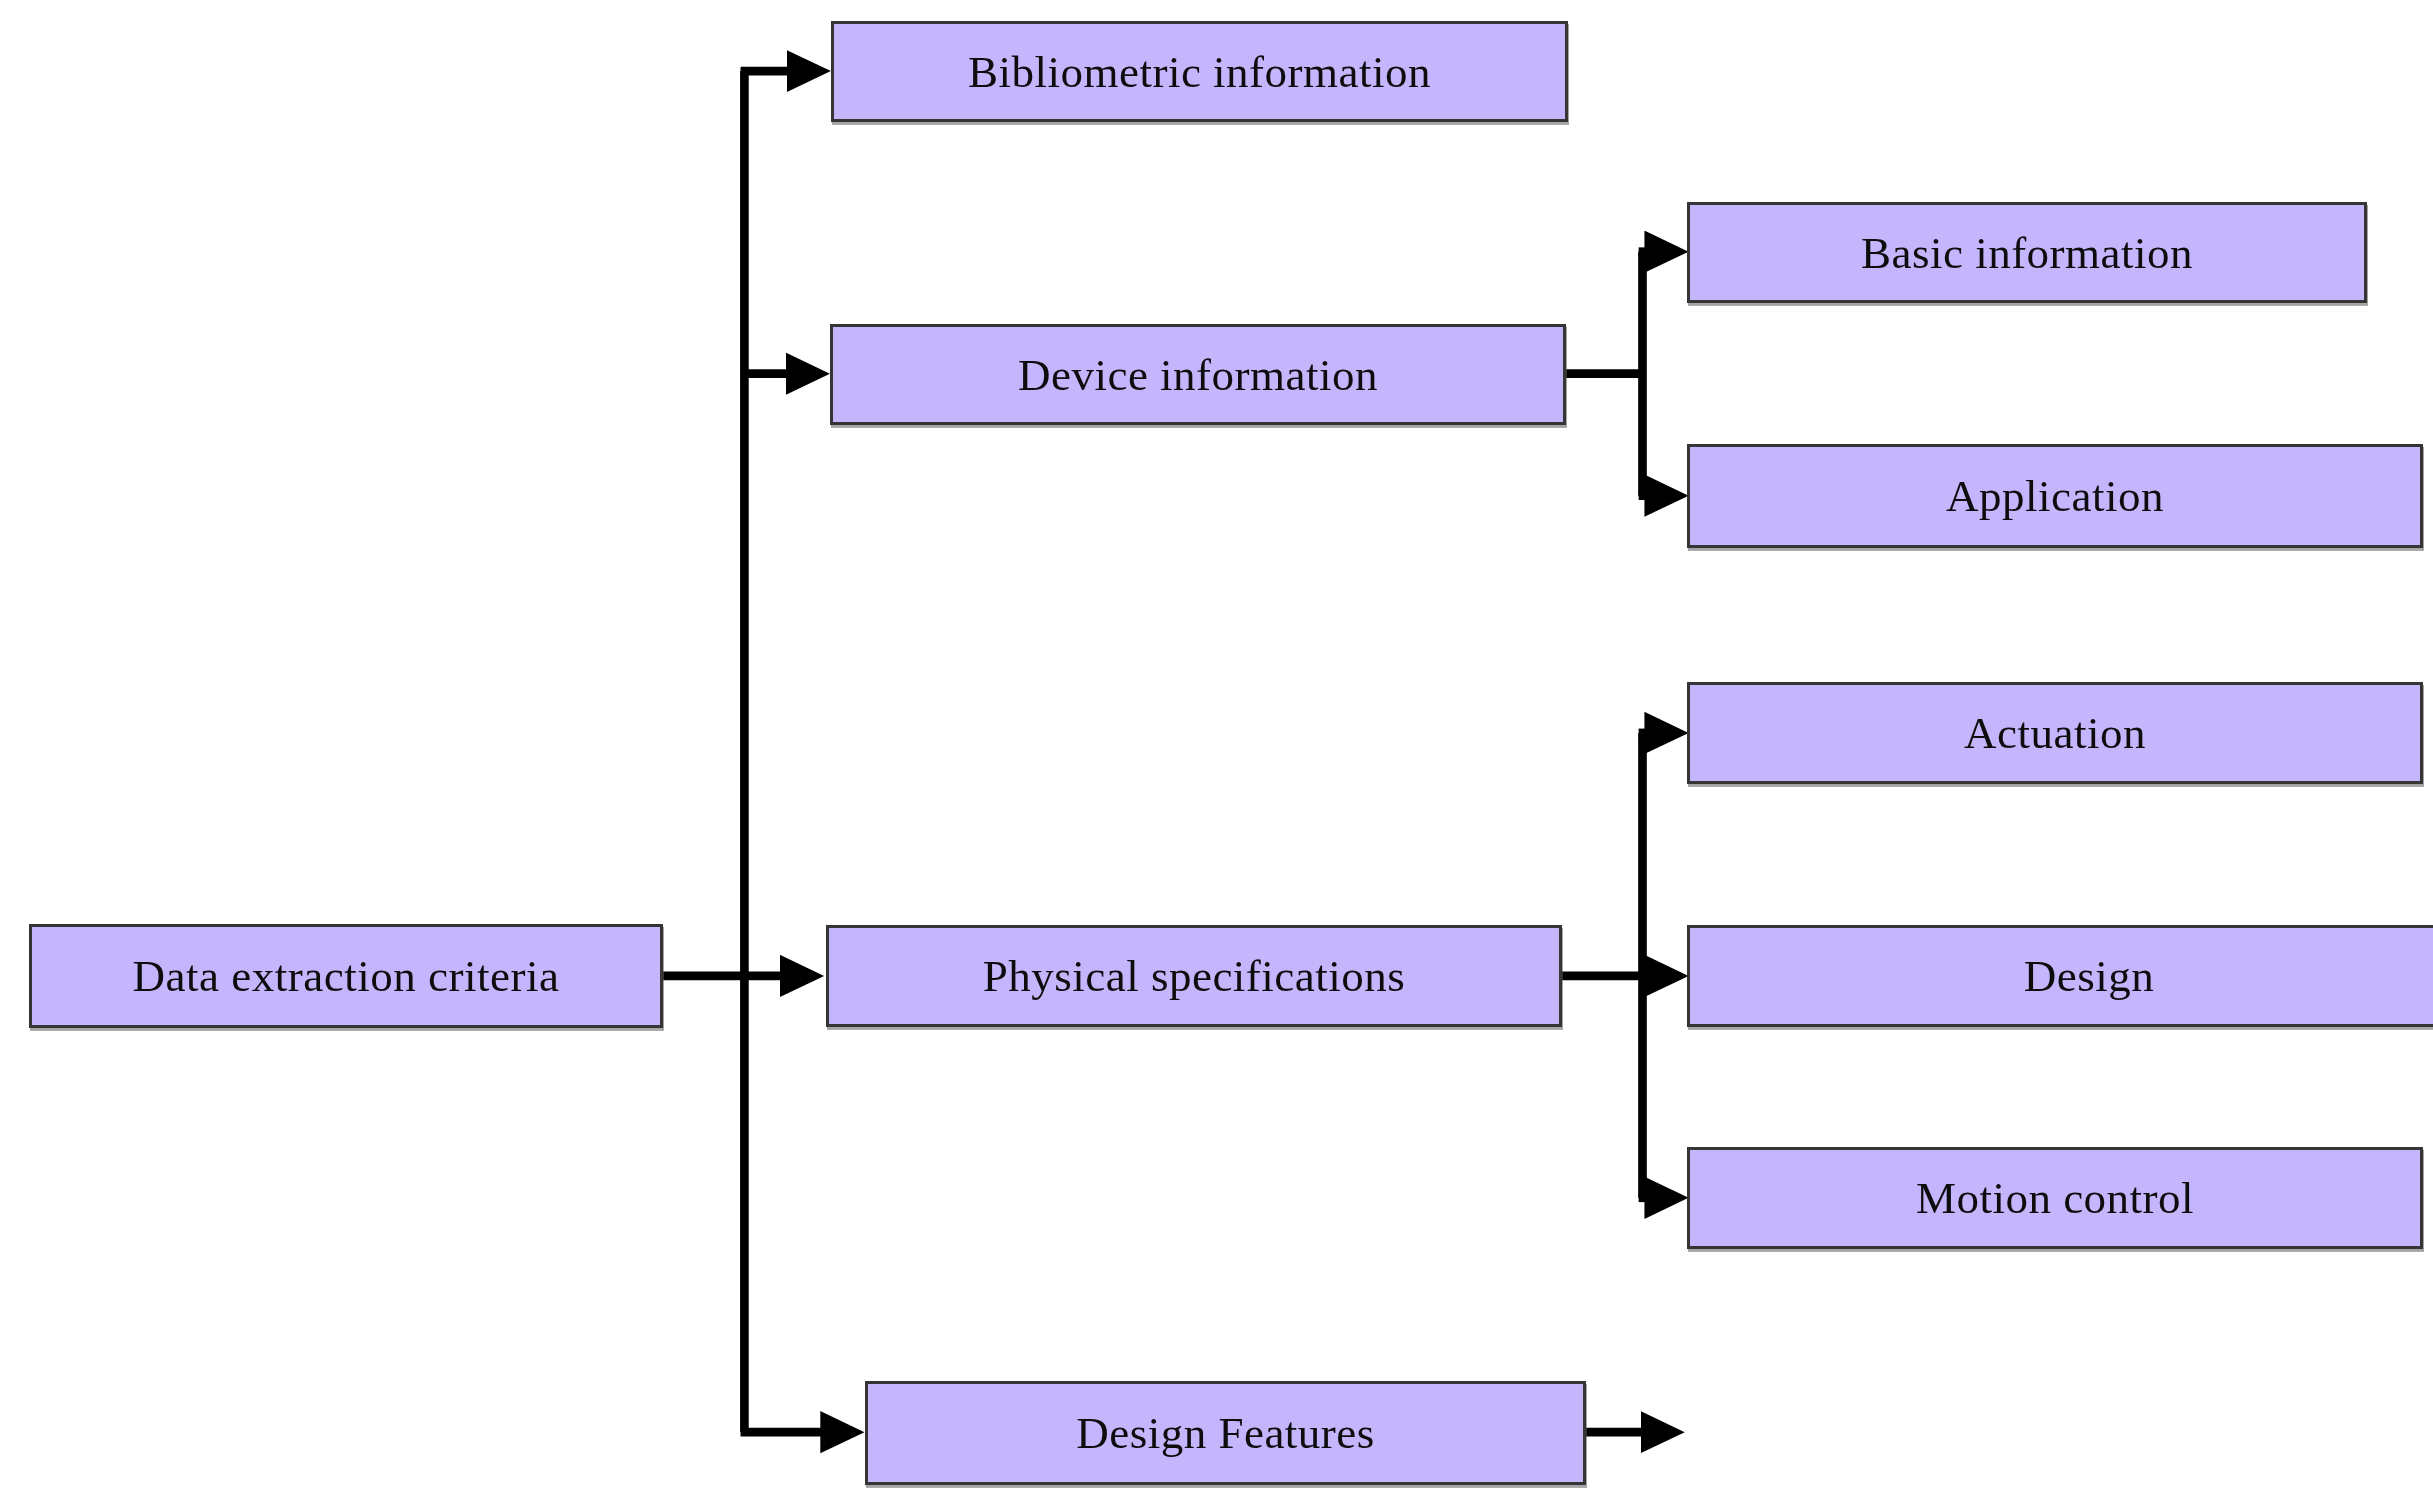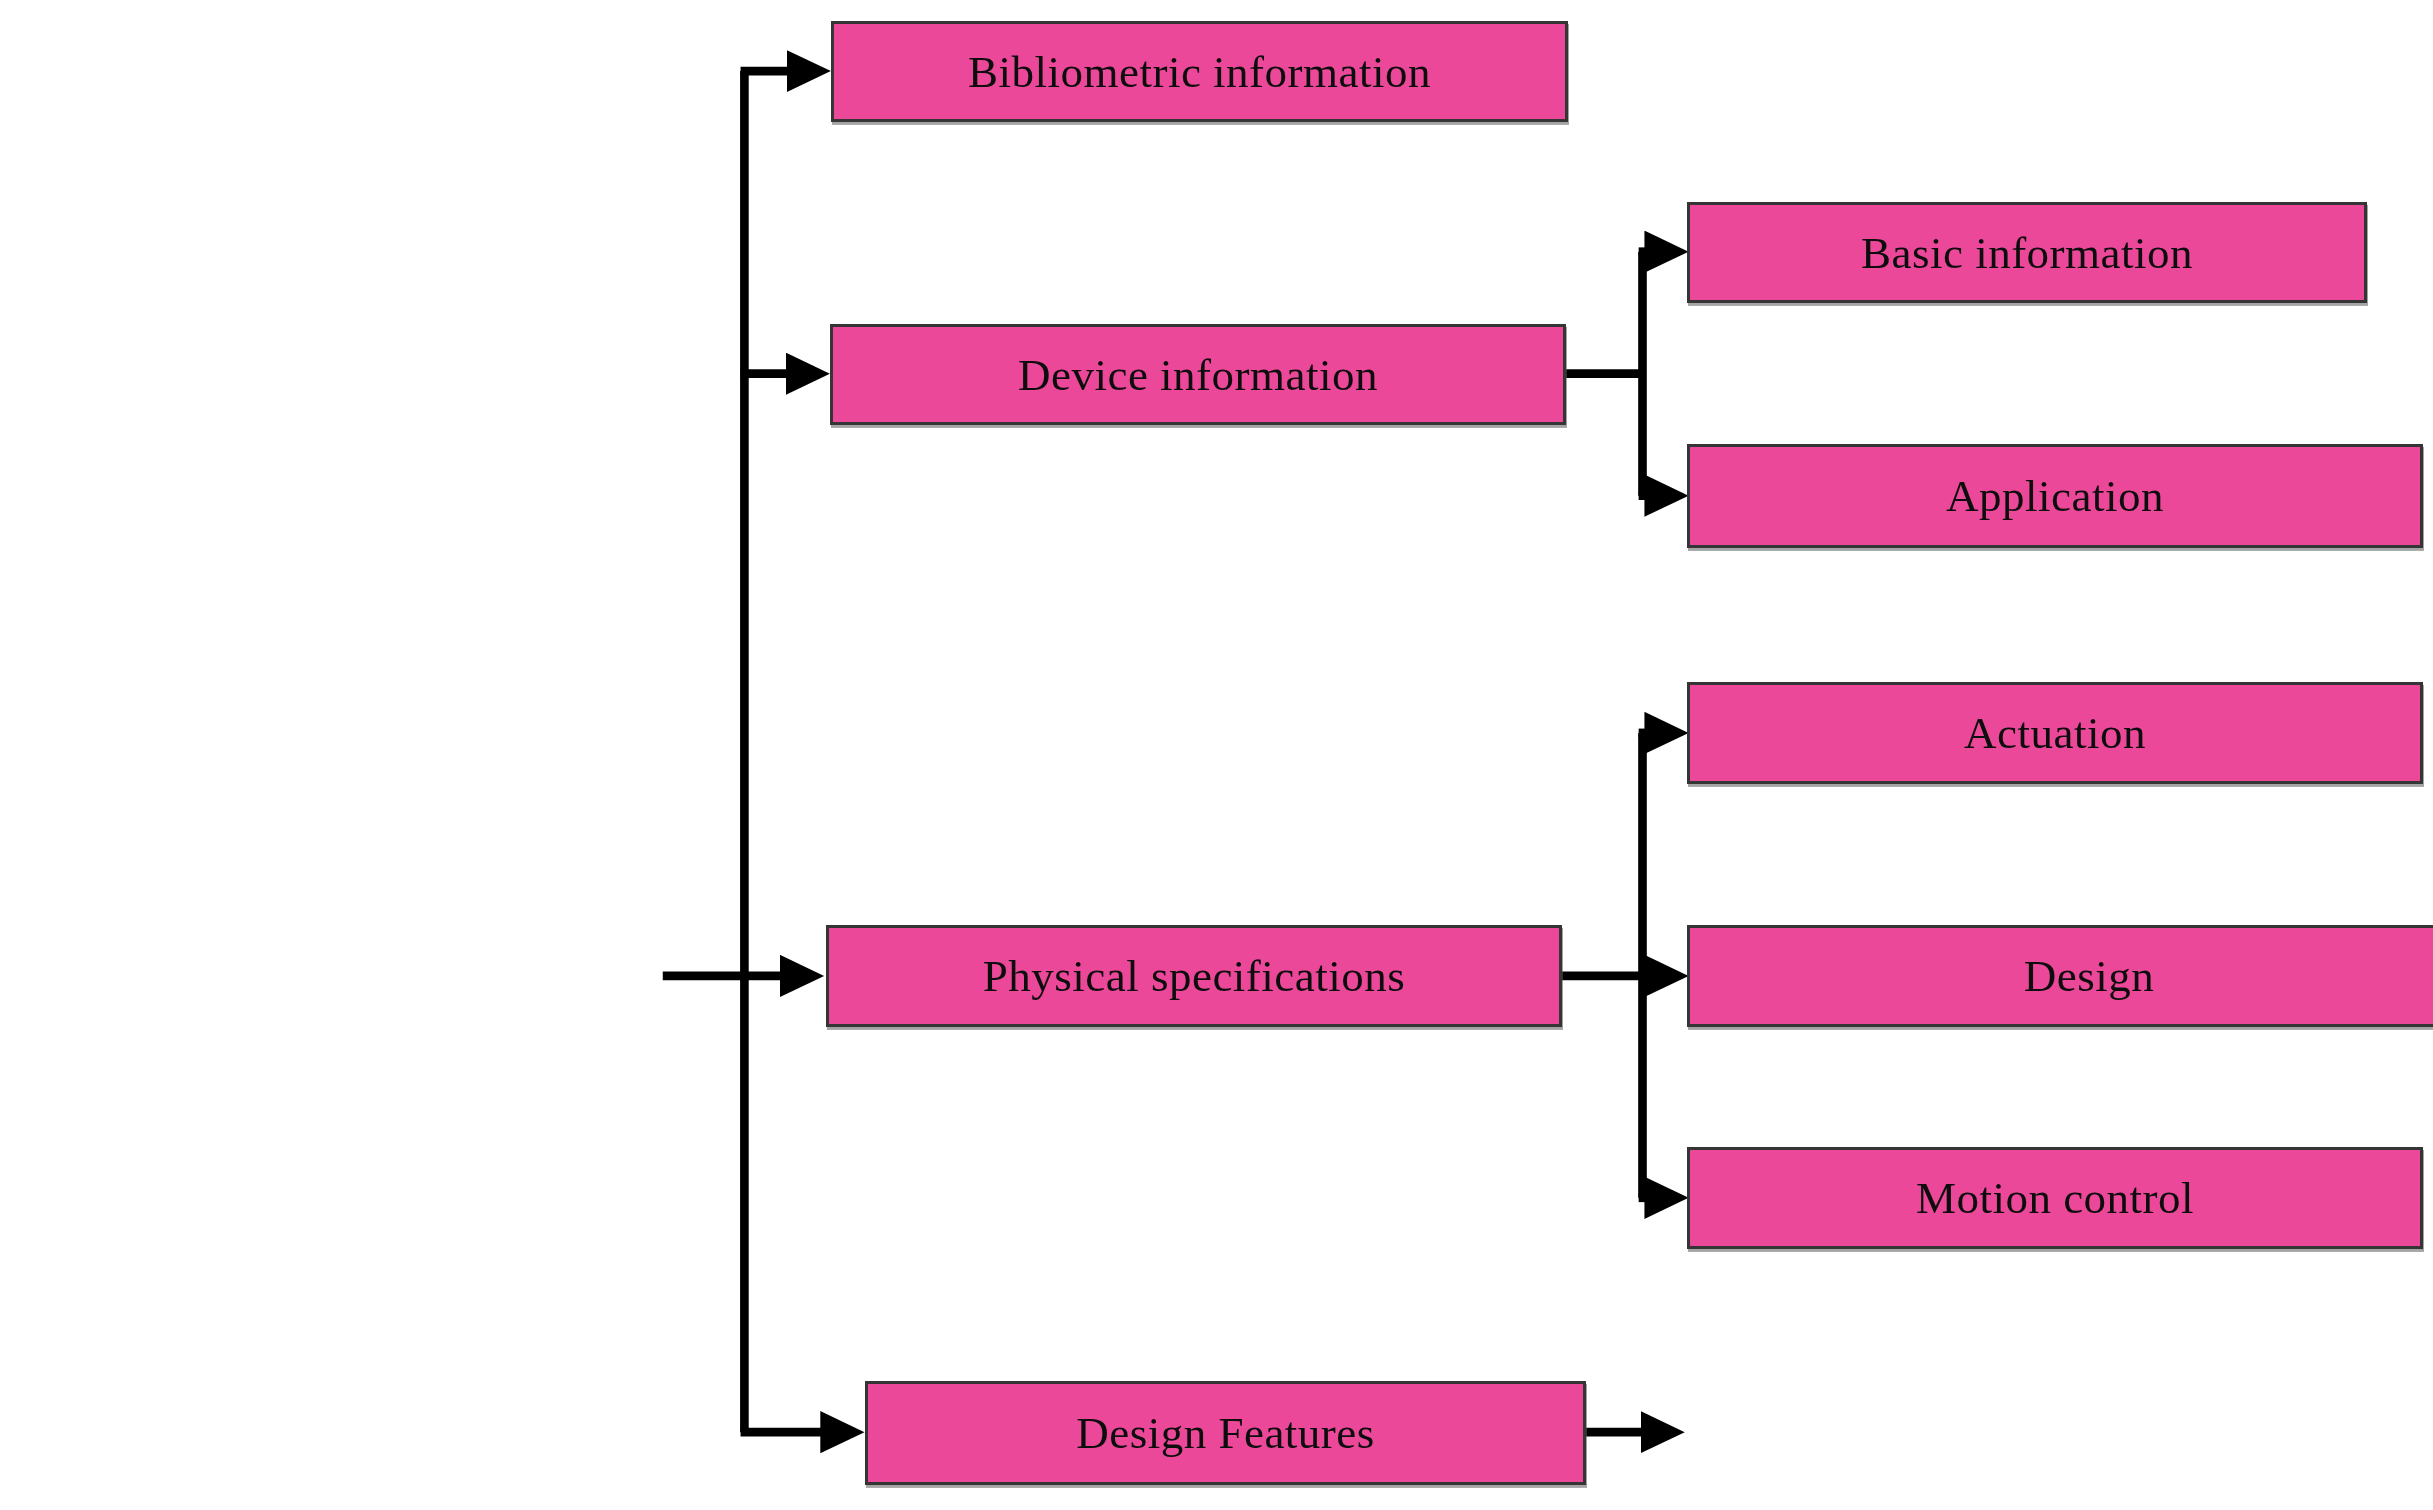--- a/index.html
+++ b/index.html
@@ -18,21 +18,21 @@
   .connectors {
     position: absolute;
     left: 0;
     top: 0;
     width: 2433px;
     height: 1510px;
   }
   .node {
     position: absolute;
     box-sizing: border-box;
-    background: #ec4899;
+    background: #c4b5fd;
     border: 3.8px solid #353535;
     box-shadow: 1px 2.9px 0 rgba(90,90,90,0.55);
     display: flex;
     align-items: center;
     justify-content: center;
     font-size: 45px;
     color: #0d0d0d;
     letter-spacing: 0.5px;
     white-space: nowrap;
   }
@@ -78,20 +78,23 @@
 
       <path d="M1710 763 V1247"></path>
       <path d="M1626 1016 H1714" marker-end="url(#arrow)"></path>
       <path d="M1706 763 H1714" marker-end="url(#arrow)"></path>
       <path d="M1706 1247 H1714" marker-end="url(#arrow)"></path>
 
       <path d="M1650 1491 H1710" marker-end="url(#arrow)"></path>
     </g>
   </svg>
 
+  <div class="node n-root">
+    <span>Data extraction criteria</span>
+  </div>
 
   <div class="node n-bib">
     <span>Bibliometric information</span>
   </div>
   <div class="node n-dinfo">
     <span>Device information</span>
   </div>
   <div class="node n-tspec">
     <span>Physical specifications</span>
   </div>

